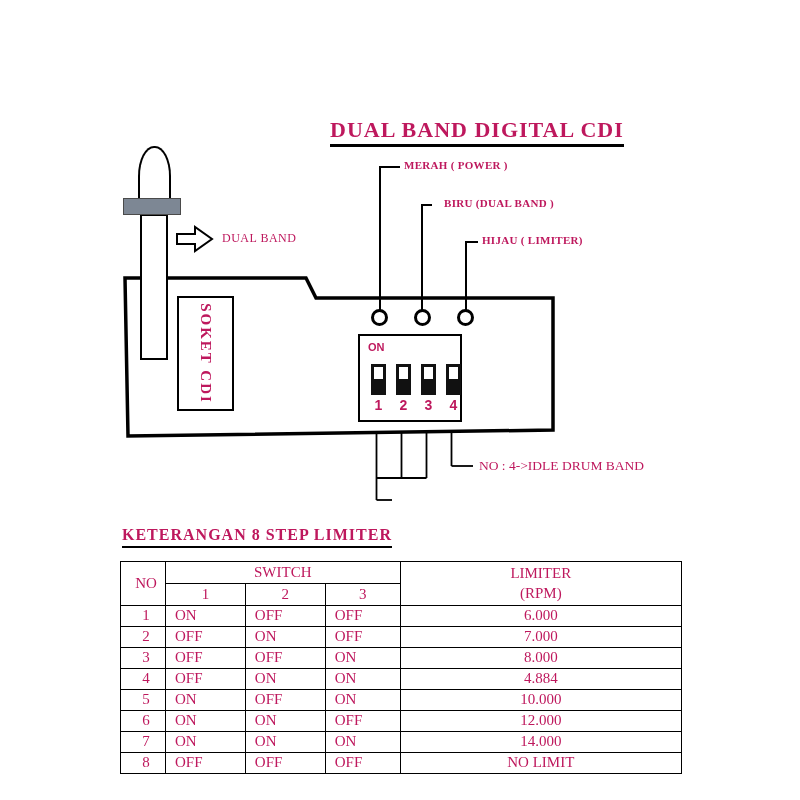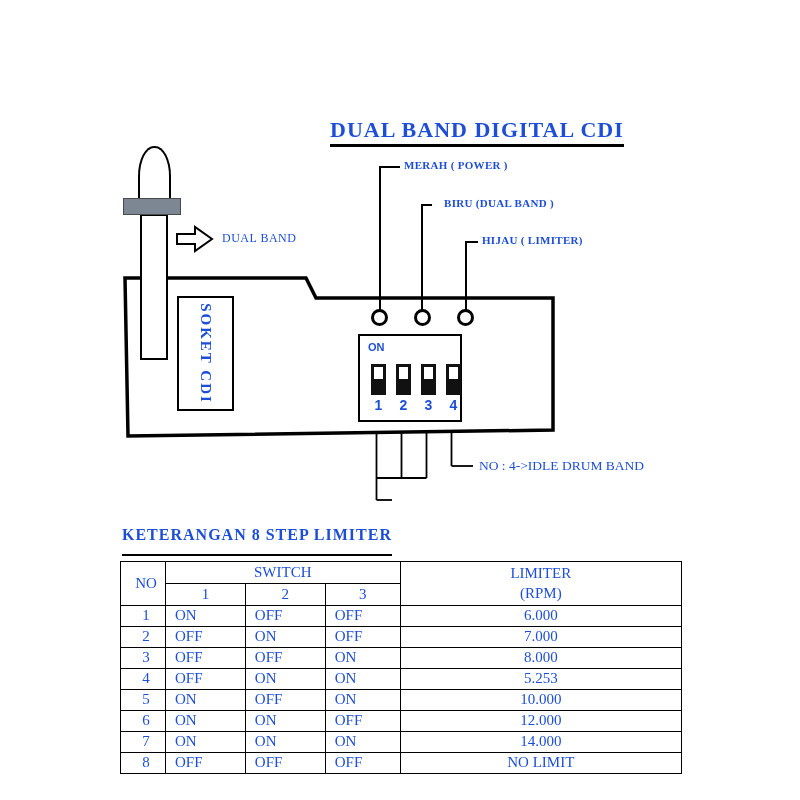--- a/index.html
+++ b/index.html
@@ -1,19 +1,19 @@
 <!DOCTYPE html>
 <html><head>
 <meta charset="utf-8">
 <style>
   * { margin:0; padding:0; box-sizing:border-box; }
   html,body { background:#ffffff; }
   .page {
     position:relative; width:800px; height:800px; background:#ffffff;
-    font-family:"Liberation Serif", serif; color:#1d4ed8; overflow:hidden;
+    font-family:"Liberation Serif", serif; color:#be185d; overflow:hidden;
   }
   svg.wires { position:absolute; left:0; top:0; z-index:1; }
 
   .title {
     position:absolute; left:330px; top:117px; z-index:4;
     font-size:22px; font-weight:bold; letter-spacing:1px;
     border-bottom:3px solid #000; padding-bottom:1px;
   }
 
   
@@ -75,21 +75,21 @@
   .sw-num {
     position:absolute; top:61px; width:15px; text-align:center;
     font-family:"Liberation Sans", sans-serif; font-weight:bold; font-size:14px;
   }
   .n1 { left:11px; } .n2 { left:36px; } .n3 { left:61px; } .n4 { left:86px; }
 
   
   .heading {
     position:absolute; left:122px; top:526px; z-index:3;
     font-size:16px; font-weight:bold; letter-spacing:1px;
-    border-bottom:2px solid #000; padding-bottom:10px;
+    border-bottom:2px solid #000; padding-bottom:2px;
   }
   table.limiter {
     position:absolute; left:120px; top:561px; width:562px; z-index:3;
     border-collapse:collapse; font-size:15px;
   }
   table.limiter td { border:1.5px solid #000; height:21px; padding:1px 0; }
   .td-no   { text-align:center; padding-left:6px !important; }
   .td-sw   { text-align:left; padding-left:9px !important; }
   .td-ctr  { text-align:center; }
   .hdr-limiter div { line-height:1.35; text-align:center; }
@@ -201,21 +201,21 @@
         <td class="td-sw">OFF</td>
         <td class="td-sw">OFF</td>
         <td class="td-sw">ON</td>
         <td class="td-ctr">8.000</td>
       </tr>
       <tr>
         <td class="td-no">4</td>
         <td class="td-sw">OFF</td>
         <td class="td-sw">ON</td>
         <td class="td-sw">ON</td>
-        <td class="td-ctr">5.253</td>
+        <td class="td-ctr">4.884</td>
       </tr>
       <tr>
         <td class="td-no">5</td>
         <td class="td-sw">ON</td>
         <td class="td-sw">OFF</td>
         <td class="td-sw">ON</td>
         <td class="td-ctr">10.000</td>
       </tr>
       <tr>
         <td class="td-no">6</td>

